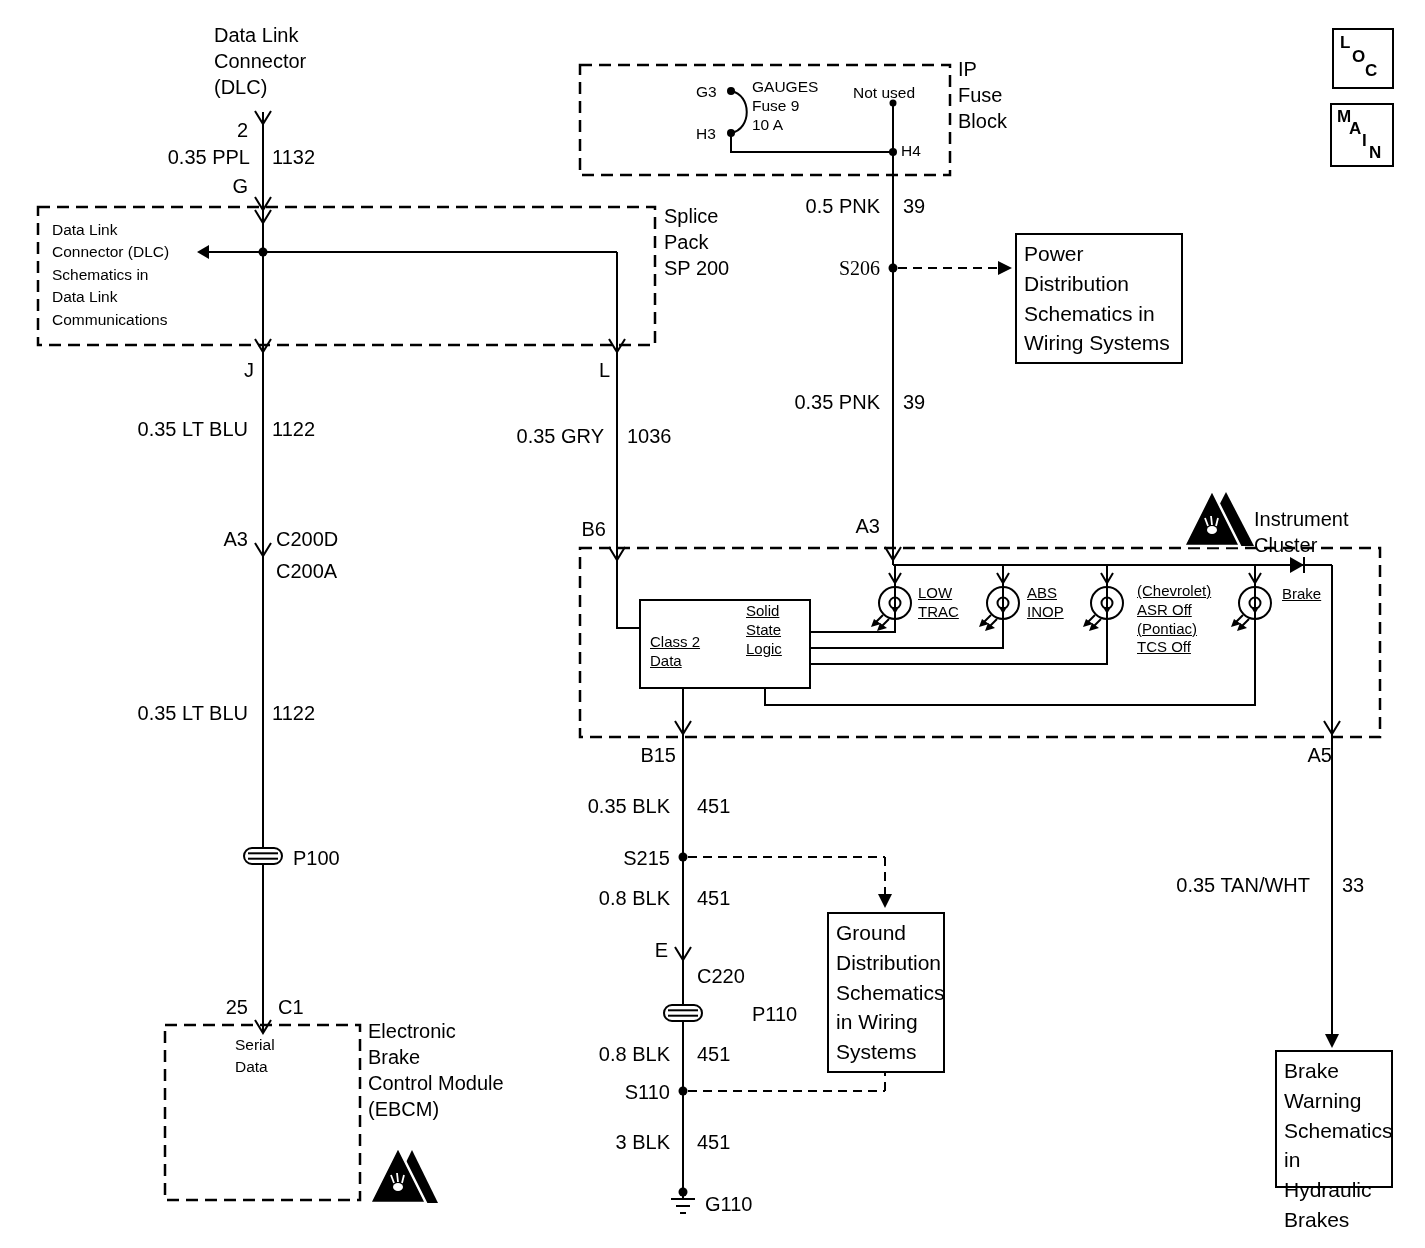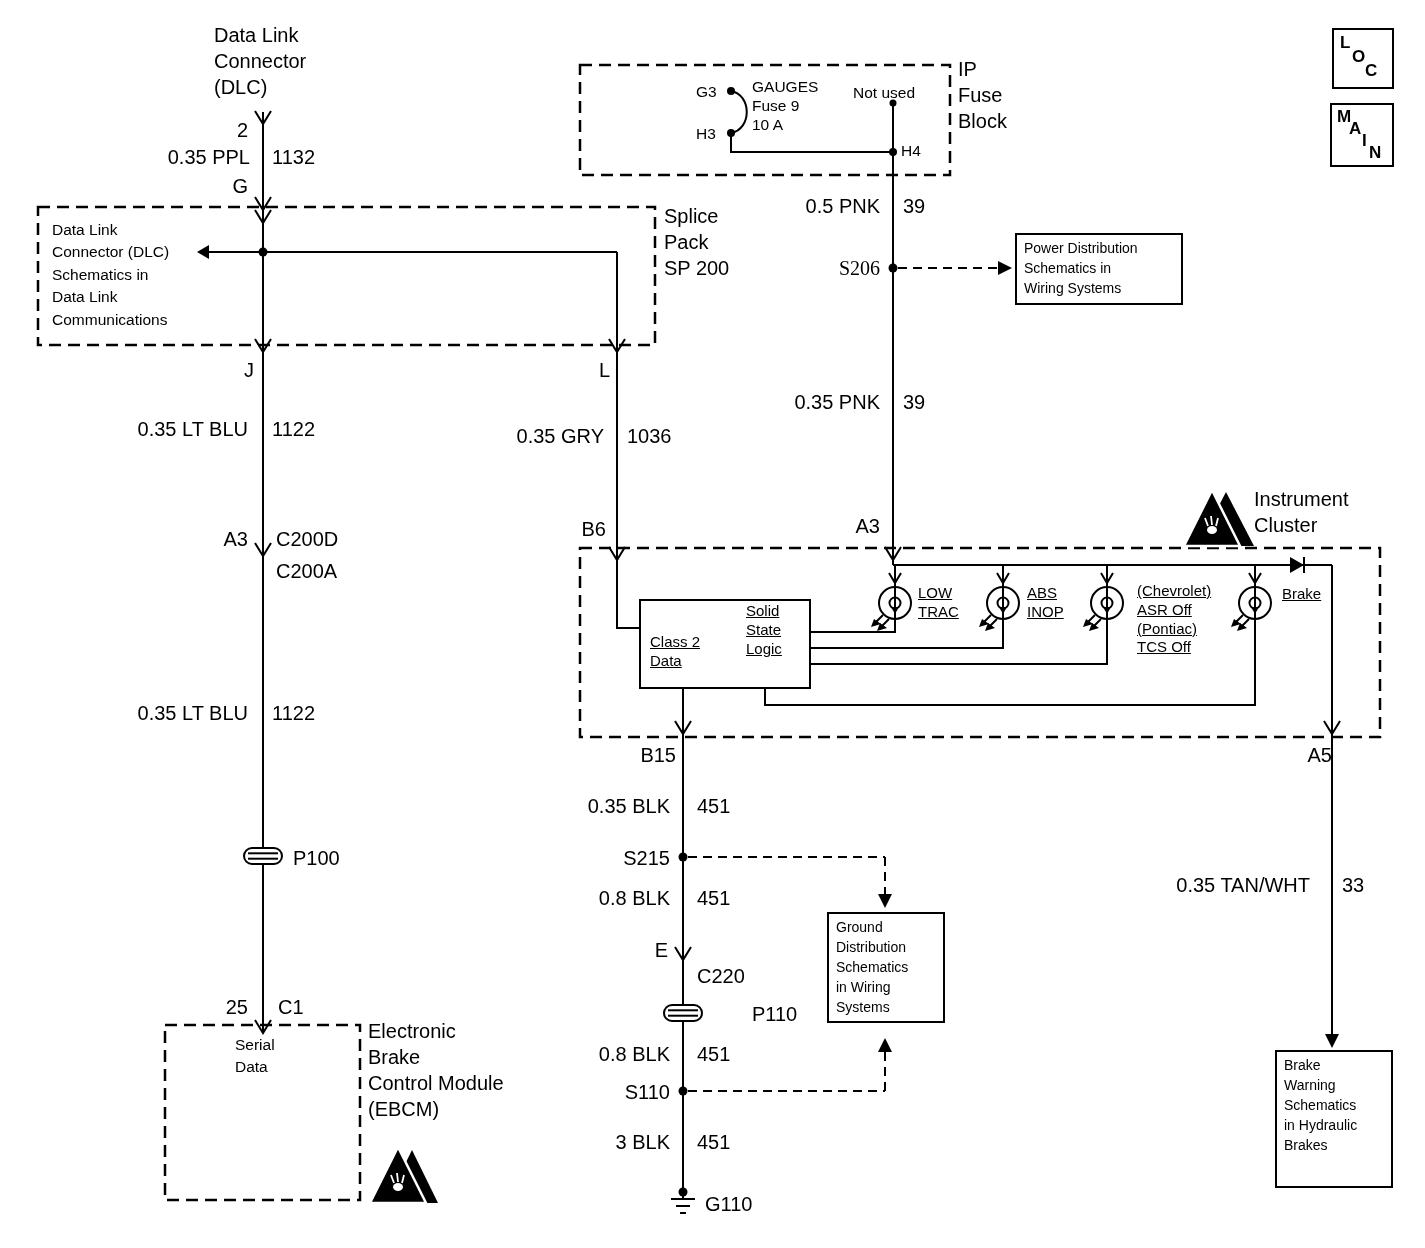--- a/index.html
+++ b/index.html
@@ -4,21 +4,21 @@
 <style>
   html,body{margin:0;padding:0;background:#fff;}
   #page{position:relative;width:1425px;height:1248px;background:#fff;overflow:hidden;
         font-family:"Liberation Sans", sans-serif;color:#000;}
   svg{position:absolute;left:0;top:0;}
   .lbl{position:absolute;white-space:pre-line;color:#000;}
   .s20{font-size:20px;line-height:1.3;}
   .s16{font-size:15px;line-height:1.25;text-decoration:underline;}
   .s15{font-size:15.5px;line-height:1.45;}
   .ra{text-align:right;}
-  .refbox{position:absolute;border:2.5px solid #000;padding:4px 7px;font-size:14px;
+  .refbox{position:absolute;border:2.5px solid #000;padding:4px 7px;font-size:21px;
           line-height:1.42;white-space:pre-line;background:#fff;}
   .hotbox{position:absolute;border:2.5px solid #000;font-size:16px;font-weight:bold;
           text-align:center;line-height:26px;background:#fff;}
   .navbox{position:absolute;border:2.5px solid #000;background:#fff;}
   .nl{position:absolute;font-size:17px;font-weight:bold;line-height:1;}
 </style>
 </head>
 <body>
 
 <div id="page">
@@ -217,21 +217,21 @@
   <div class="lbl s20 ra" style="left:108px;top:416px;width:140px;">0.35 LT BLU</div>
   <div class="lbl s20" style="left:272px;top:416px;">1122</div>
   <div class="lbl s20 ra" style="left:494px;top:423px;width:110px;">0.35 GRY</div>
   <div class="lbl s20" style="left:627px;top:423px;">1036</div>
 
   <div class="lbl s20 ra" style="left:216px;top:526px;width:32px;">A3</div>
   <div class="lbl s20" style="left:276px;top:526px;">C200D</div>
   <div class="lbl s20" style="left:276px;top:558px;">C200A</div>
   <div class="lbl s20 ra" style="left:570px;top:516px;width:36px;">B6</div>
   <div class="lbl s20 ra" style="left:844px;top:513px;width:36px;">A3</div>
-  <div class="lbl s20" style="left:1254px;top:486px;">Instrument
+  <div class="lbl s20" style="left:1254px;top:506px;">Instrument
 Cluster</div>
 
   <div class="lbl s20 ra" style="left:108px;top:700px;width:140px;">0.35 LT BLU</div>
   <div class="lbl s20" style="left:272px;top:700px;">1122</div>
 
   <div class="lbl s16" style="left:650px;top:633px;">Class 2
 Data</div>
   <div class="lbl s16" style="left:746px;top:602px;">Solid
 State
 Logic</div>

